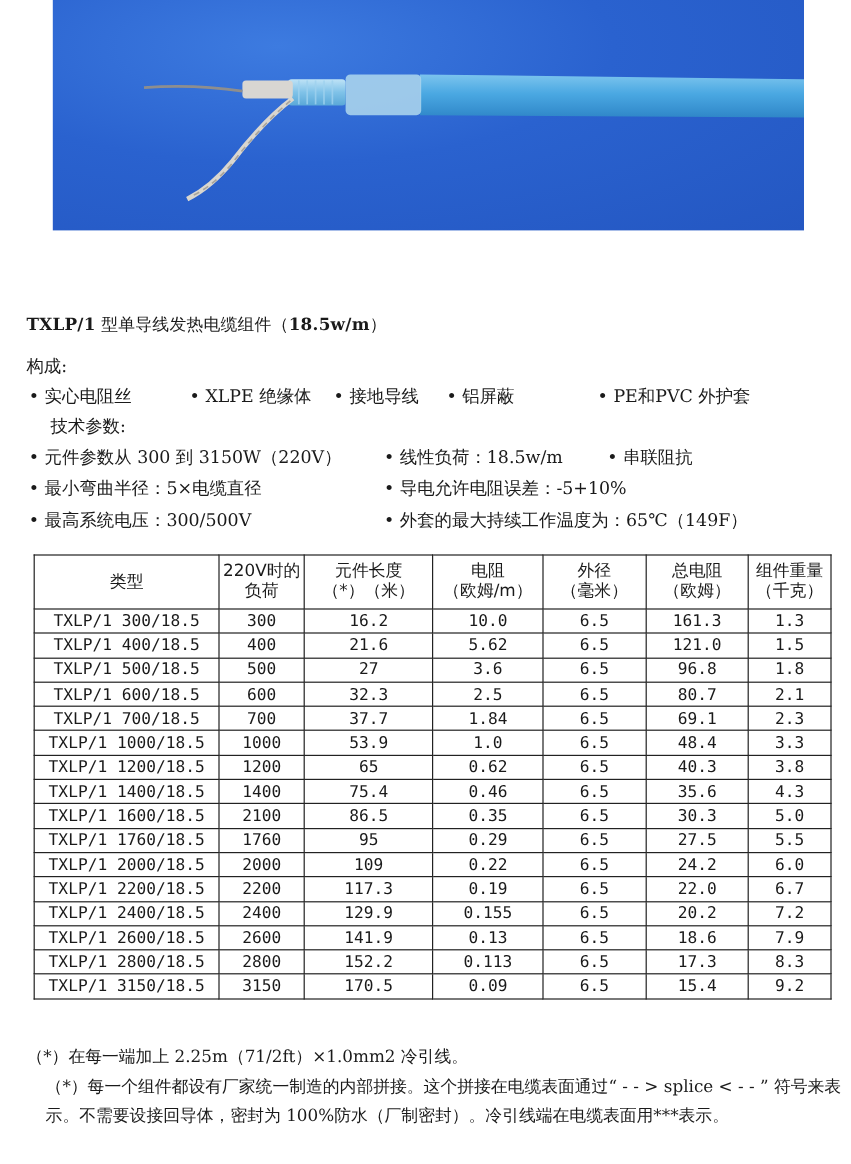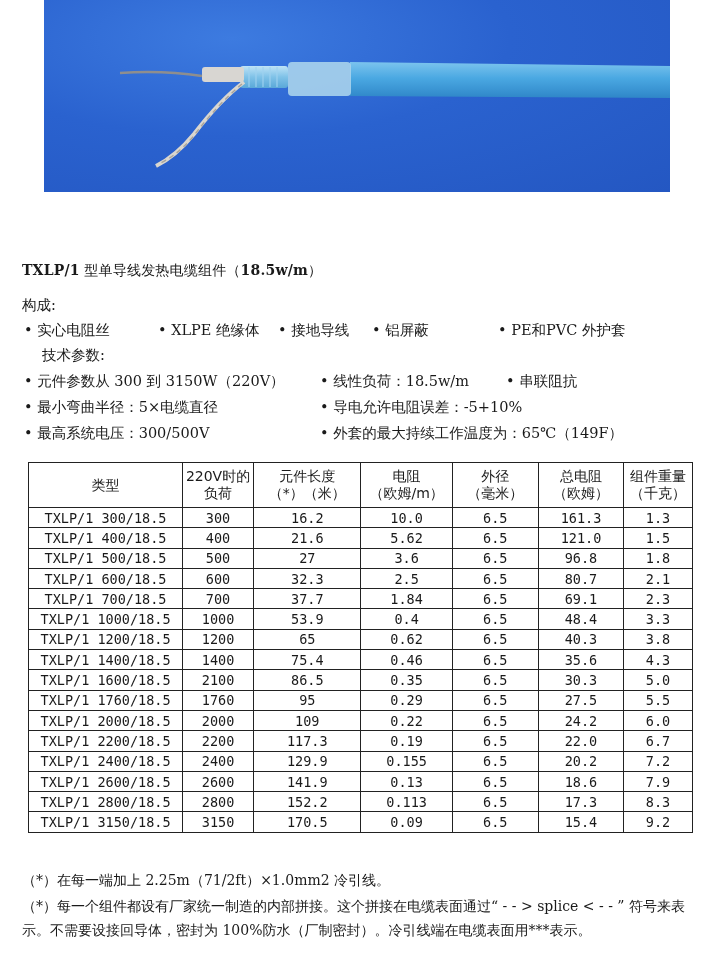--- a/index.html
+++ b/index.html
@@ -10,21 +10,21 @@
   .title { position:absolute; left:22px; top:262px; font-size:14px; font-weight:bold; white-space:nowrap; letter-spacing:0.2px; }
   .title .cn { font-weight:normal; }
   .line { position:absolute; left:22px; font-size:14.5px; white-space:nowrap; }
   .bullet-row { position:absolute; left:22px; font-size:14.5px; white-space:nowrap; }
   .bullet-row span { position:absolute; white-space:nowrap; }
   table.spec { position:absolute; left:28px; top:462px; width:665px; border-collapse:collapse; font-family:"DejaVu Sans Mono","Liberation Mono",monospace; font-size:13.5px; }
   table.spec th, table.spec td { border:1.5px solid #222; text-align:center; padding:0; }
   table.spec th { font-weight:normal; height:44px; font-size:14px; line-height:17px; font-family:"DejaVu Sans","Liberation Sans",sans-serif; }
   table.spec td { height:19.3px; line-height:18px; }
   .note { position:absolute; left:22px; font-size:14px; white-space:nowrap; }
-  .para { position:absolute; left:22px; width:668px; font-size:14px; line-height:24px; }
+  .para { position:absolute; left:38px; width:668px; font-size:14px; line-height:24px; }
 </style>
 </head>
 <body>
 
 <div class="photo">
   <svg width="626" height="192" viewBox="0 0 626 192">
     <defs>
       <linearGradient id="jacket" x1="0" y1="0" x2="0" y2="1">
         <stop offset="0" stop-color="#7cc4ee"></stop>
         <stop offset="0.45" stop-color="#4aa8e2"></stop>
@@ -171,21 +171,21 @@
         <td>37.7</td>
         <td>1.84</td>
         <td>6.5</td>
         <td>69.1</td>
         <td>2.3</td>
       </tr>
       <tr>
         <td>TXLP/1 1000/18.5</td>
         <td>1000</td>
         <td>53.9</td>
-        <td>0.4</td>
+        <td>1.0</td>
         <td>6.5</td>
         <td>48.4</td>
         <td>3.3</td>
       </tr>
       <tr>
         <td>TXLP/1 1200/18.5</td>
         <td>1200</td>
         <td>65</td>
         <td>0.62</td>
         <td>6.5</td>

